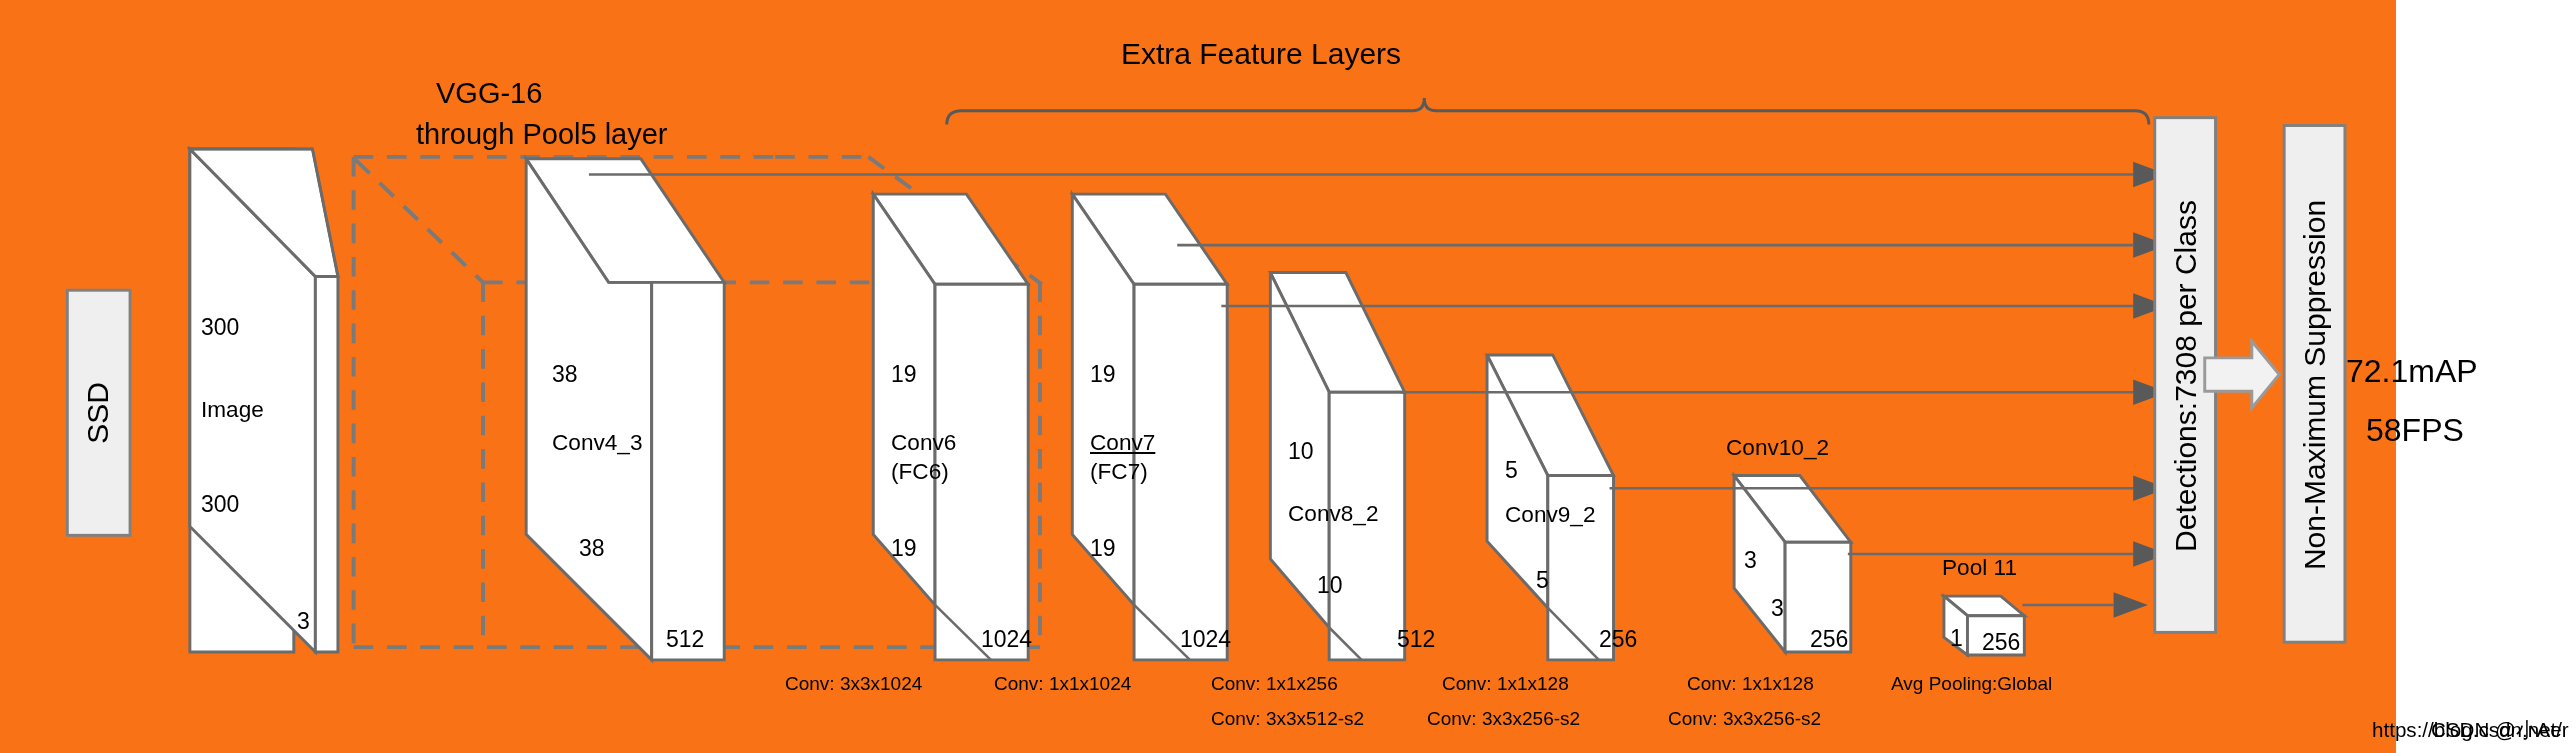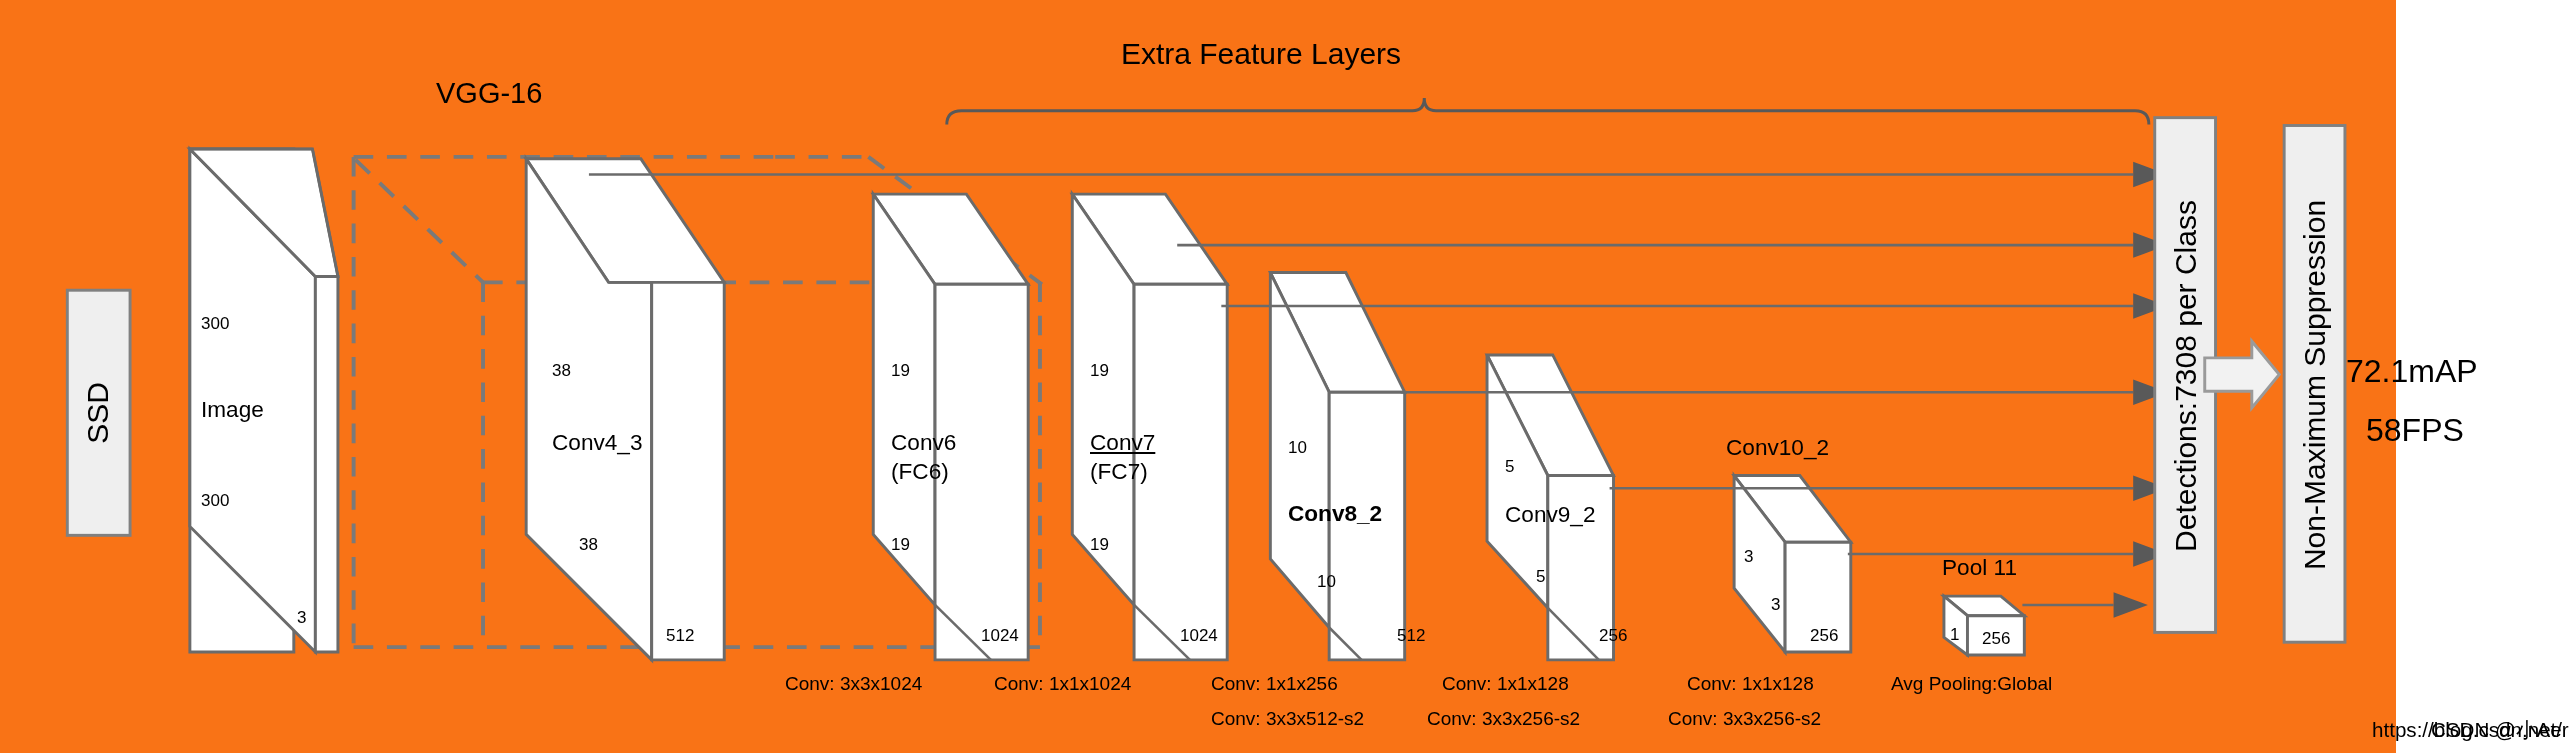--- a/index.html
+++ b/index.html
@@ -70,21 +70,21 @@
   .t-heading {
     font-size: 30px;
   }
   .t-title {
     font-size: 29px;
   }
   .t-classifier {
     font-size: 25.5px;
   }
   .t-dim {
-    font-size: 17px;
+    font-size: 23px;
     text-align: center;
   }
   .t-layer {
     font-size: 22.6px;
   }
   .t-conv {
     font-size: 19px;
   }
   .t-vertical {
     font-size: 30px;
@@ -247,20 +247,21 @@
     <g>
       <rect class="gray-box" x="2329" y="128" width="62" height="527"></rect>
     </g>
 
   </svg>
 
   <div style="position:absolute; left:1261px; top:37px; transform:translateX(-50%); white-space:nowrap;" class="t-heading">Extra Feature Layers</div>
 
   <div style="position:absolute; left:436px; top:77px; white-space:nowrap;" class="t-title">VGG-16</div>
 
+  <div style="position:absolute; left:416px; top:118px; white-space:nowrap;" class="t-title">through Pool5 layer</div>
 
 
 
   <div style="position:absolute; left:98px; top:413px; transform:translate(-50%,-50%) rotate(-90deg); white-space:nowrap;" class="t-vertical">SSD</div>
 
   <div style="position:absolute; left:201px; top:314px; white-space:nowrap;" class="t-dim">300</div>
 
   <div style="position:absolute; left:201px; top:397px; white-space:nowrap;" class="t-layer">Image</div>
 
   <div style="position:absolute; left:201px; top:491px; white-space:nowrap;" class="t-dim">300</div>
@@ -298,21 +299,21 @@
   <div style="position:absolute; left:1090px; top:535px; white-space:nowrap;" class="t-dim">19</div>
 
   <div style="position:absolute; left:1180px; top:626px; white-space:nowrap;" class="t-dim">1024</div>
 
   <div style="position:absolute; left:1211px; top:673px; white-space:nowrap;" class="t-conv">Conv: 1x1x256</div>
 
   <div style="position:absolute; left:1211px; top:708px; white-space:nowrap;" class="t-conv">Conv:  3x3x512-s2</div>
 
   <div style="position:absolute; left:1288px; top:438px; white-space:nowrap;" class="t-dim">10</div>
 
-  <div style="position:absolute; left:1288px; top:501px; white-space:nowrap;font-weight:bold;" class="t-layer">Conv8_2</div>
+  <div style="position:absolute; left:1288px; top:501px; white-space:nowrap;" class="t-layer">Conv8_2</div>
 
   <div style="position:absolute; left:1317px; top:572px; white-space:nowrap;" class="t-dim">10</div>
 
   <div style="position:absolute; left:1397px; top:626px; white-space:nowrap;" class="t-dim">512</div>
 
   <div style="position:absolute; left:1442px; top:673px; white-space:nowrap;" class="t-conv">Conv: 1x1x128</div>
 
   <div style="position:absolute; left:1427px; top:708px; white-space:nowrap;" class="t-conv">Conv: 3x3x256-s2</div>
 
   <div style="position:absolute; left:1505px; top:457px; white-space:nowrap;" class="t-dim">5</div>

